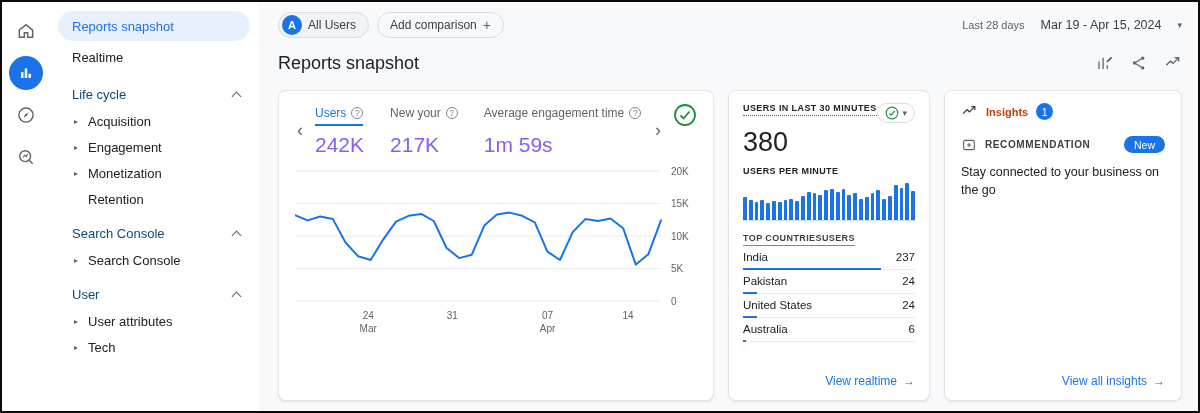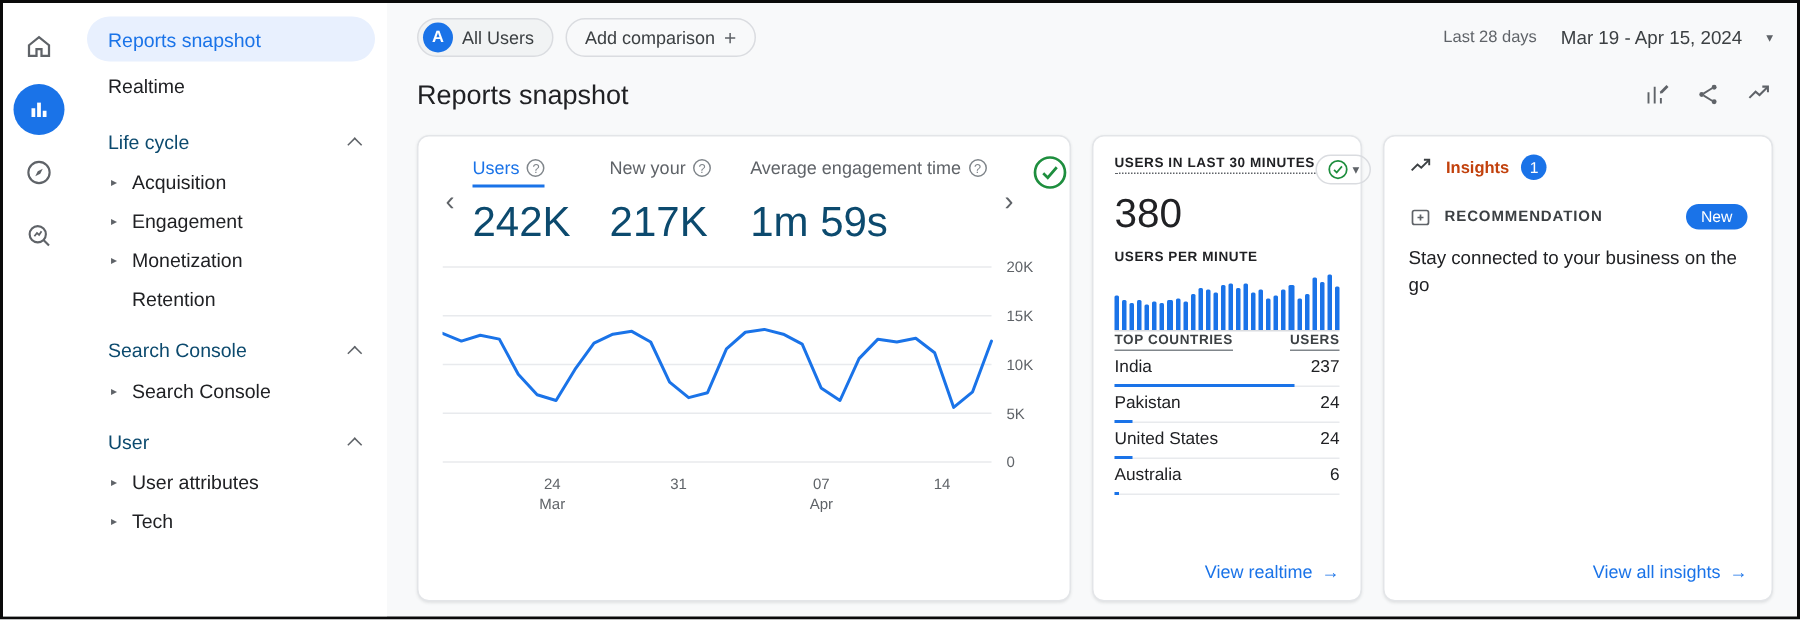--- a/index.html
+++ b/index.html
@@ -45,35 +45,35 @@
   .card{background:#fff;border:1px solid #e3e5e8;border-radius:8px;box-shadow:0 1px 2px rgba(60,64,67,.12)}
 
   
   .card-overview{width:436px;flex:none;padding:12px 16px 8px;display:flex;flex-direction:column}
   .ov-header{display:flex;align-items:flex-start;gap:10px}
   .nav-chev{font-size:18px;color:#5f6368;cursor:pointer;align-self:center;line-height:1;padding:0 2px}
   .metrics{flex:1;display:flex;gap:26px}
   .m-label{display:inline-flex;align-items:center;gap:5px;font-size:12px;color:#5f6368;padding-bottom:4px;border-bottom:2px solid transparent;cursor:pointer;white-space:nowrap}
   .metric.selected .m-label{color:#1a73e8;border-bottom-color:#1a73e8}
   .info-i{width:12px;height:12px;border:1px solid #80868b;border-radius:50%;font-size:8.5px;color:#80868b;display:inline-flex;align-items:center;justify-content:center;flex:none}
-  .m-value{font-size:28px;color:#0c4a6e;margin-top:7px}
+  .m-value{font-size:21px;color:#8b5cf6;margin-top:7px}
   .check-badge{width:24px;height:24px;cursor:pointer;flex:none}
   .chart-wrap{margin-top:4px}
 
   
-  .card-realtime{width:180px;flex:none;padding:12px 14px;display:flex;flex-direction:column}
+  .card-realtime{width:202px;flex:none;padding:12px 14px;display:flex;flex-direction:column}
   .rt-head{display:flex;align-items:flex-start;justify-content:space-between}
   .rt-title{font-size:9px;letter-spacing:.4px;color:#202124;font-weight:bold;border-bottom:1px dotted #5f6368;padding-bottom:2px;white-space:nowrap}
   .rt-badge{display:flex;align-items:center;gap:3px;border:1px solid #dadce0;border-radius:14px;padding:2px 7px;cursor:pointer}
   .rt-badge svg{width:14px;height:14px}
   .rt-value{font-size:27px;font-weight:400;margin:4px 0 8px}
   .rt-sub{font-size:9px;letter-spacing:.4px;color:#202124;font-weight:bold;margin-bottom:5px}
   .minute-bars{height:40px;display:flex;align-items:flex-end;gap:2px;border-bottom:1px solid #dadce0;padding-bottom:0}
   .minute-bars .bar{flex:1;background:#1a73e8;border-radius:1px 1px 0 0}
-  .chead{display:flex;justify-content:space-between;font-size:9px;letter-spacing:.4px;color:#3c4043;font-weight:bold}
+  .chead{display:flex;justify-content:flex-start;margin-top:12px;font-size:9px;letter-spacing:.4px;color:#3c4043;font-weight:bold}
   .chead span{border-bottom:1px solid #80868b;padding-bottom:2px}
   .crow{position:relative;display:flex;justify-content:space-between;align-items:center;padding:5px 0 6px;border-bottom:1px solid #e8eaed;font-size:11.5px;color:#202124}
   .cbar{position:absolute;left:0;bottom:-1px;height:2px;background:#1a73e8}
   .card-link{margin-top:auto;align-self:flex-end;color:#1a73e8;font-size:12px;font-weight:500;cursor:pointer;display:flex;align-items:center;gap:6px;padding-top:8px}
 
   
   .card-insights{flex:1;min-width:0;padding:12px 16px;display:flex;flex-direction:column}
   .ins-head{display:flex;align-items:center;gap:8px}
   .ins-head svg{width:17px;height:17px}
   .ins-title{font-size:11px;color:#c2410c;font-weight:700}

